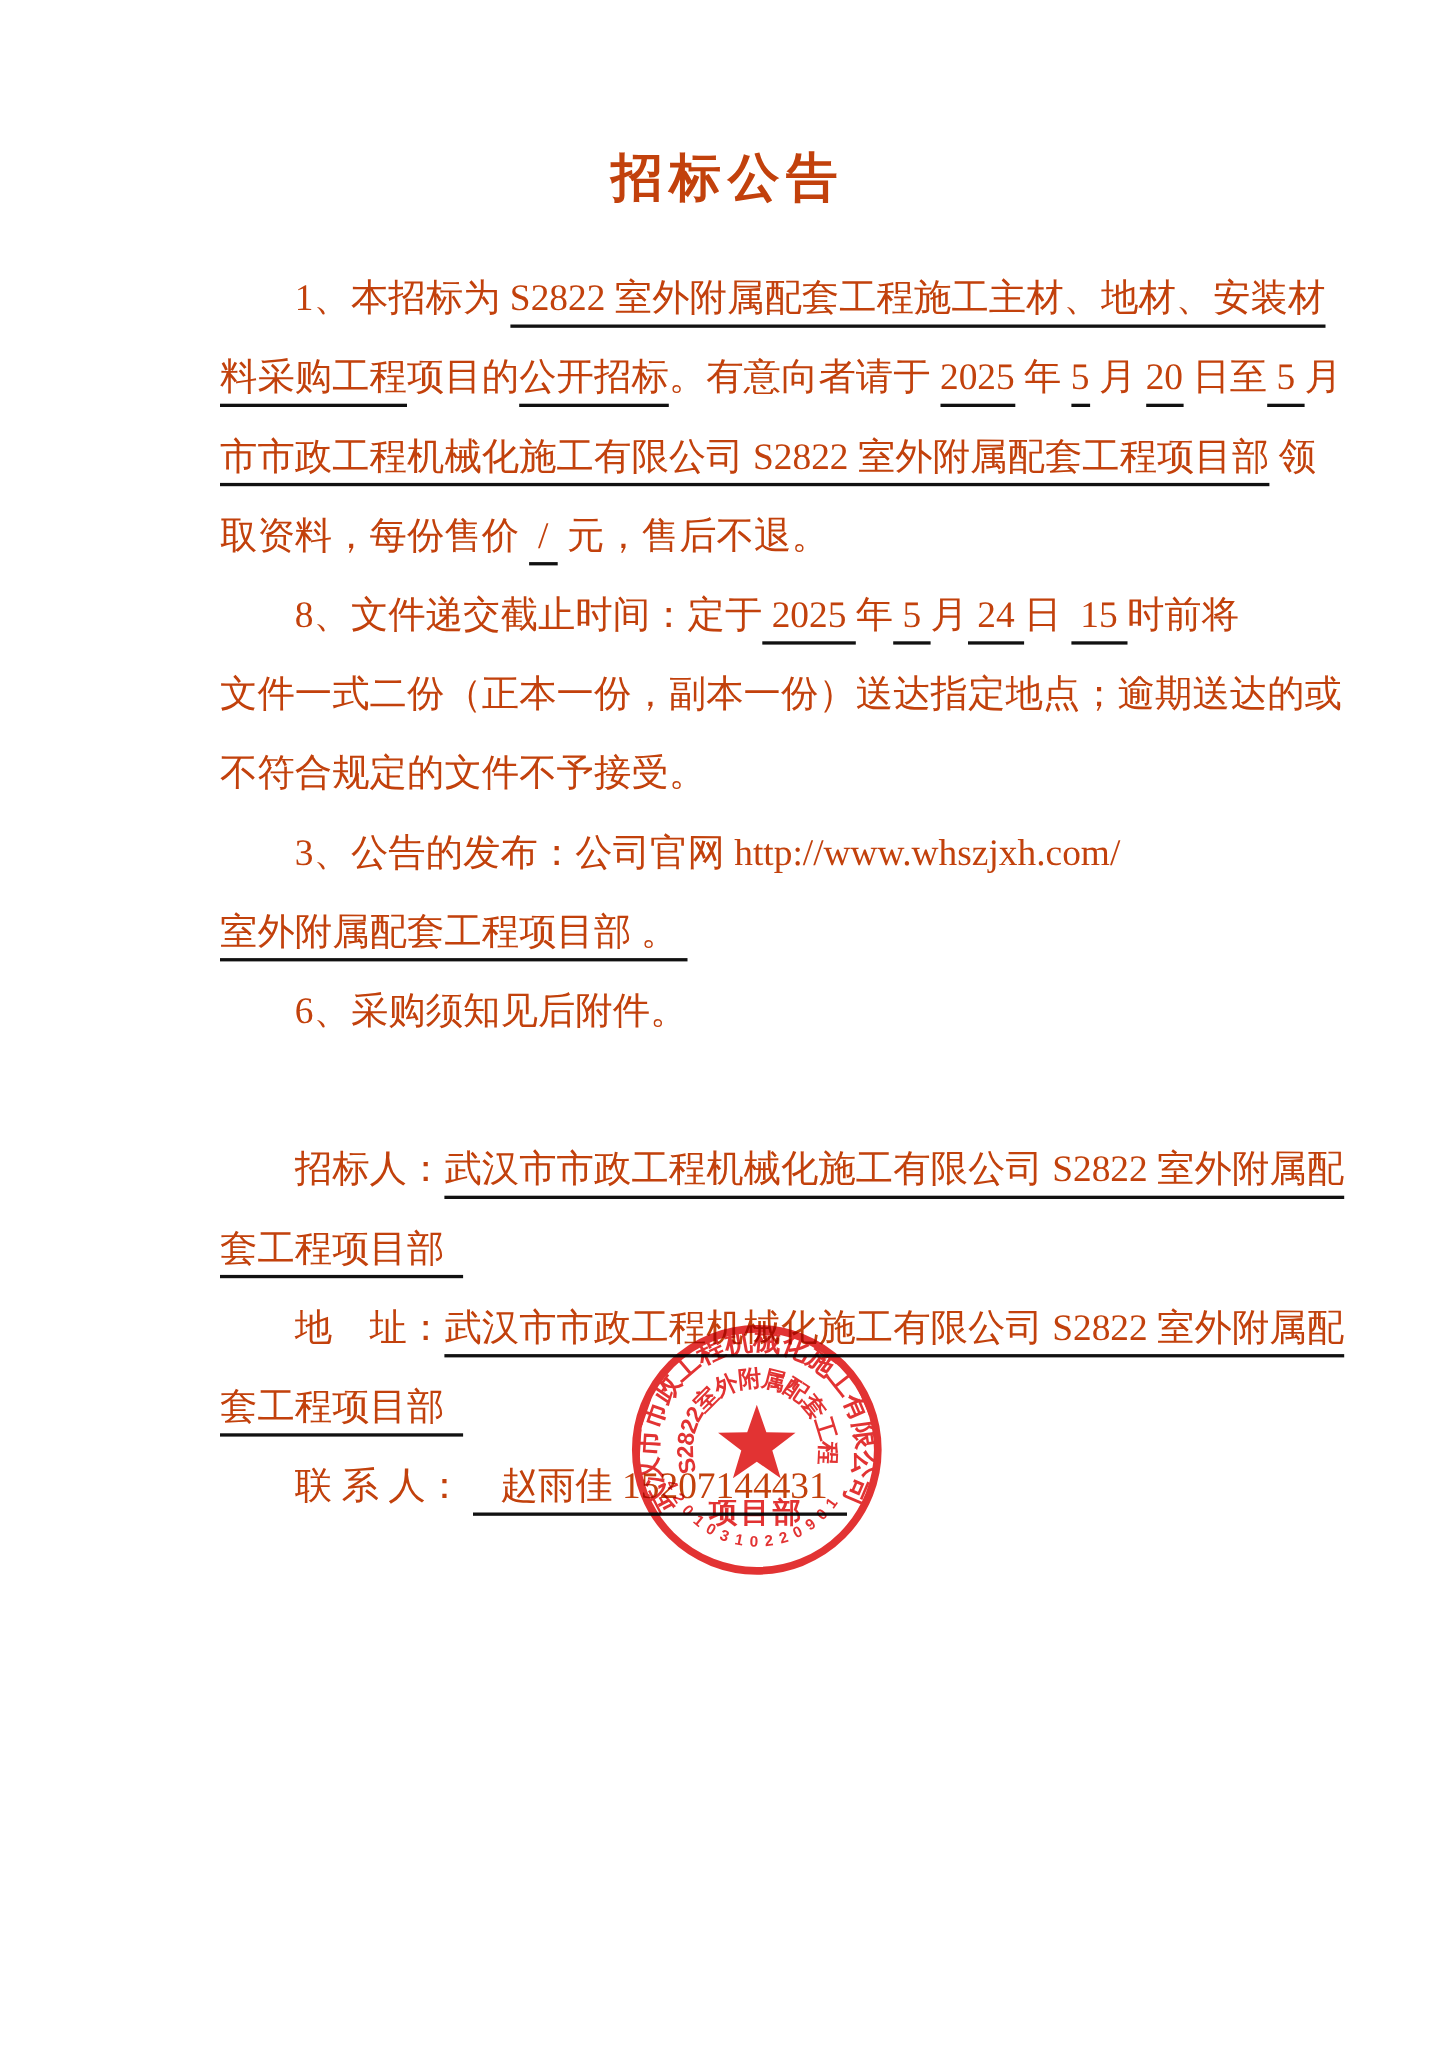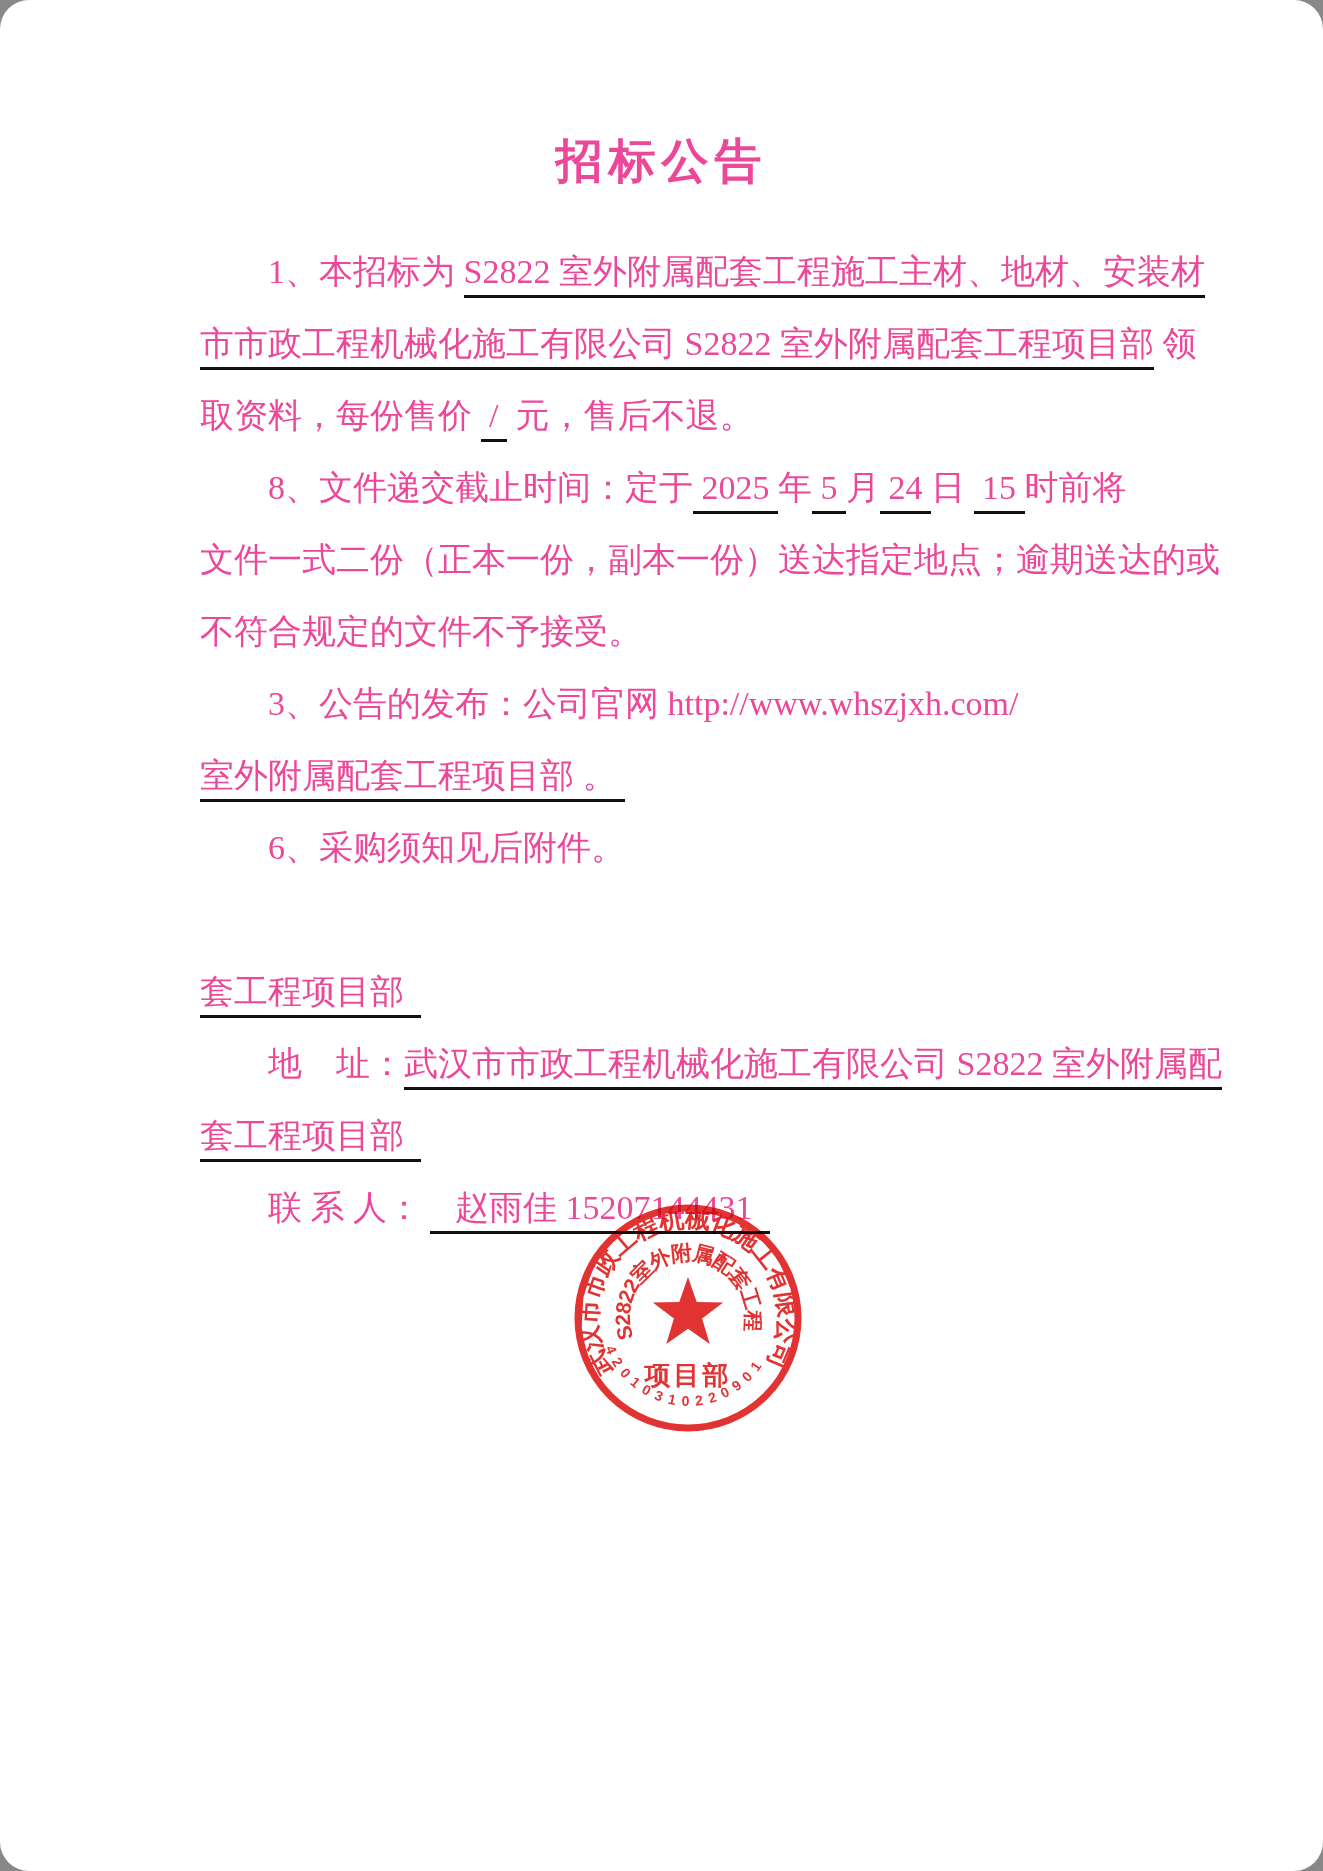--- a/index.html
+++ b/index.html
@@ -46,35 +46,37 @@
   .stamp text{
     font-family:"Liberation Sans","DejaVu Sans",sans-serif;
     font-weight:700;
     fill:var(--stamp-red,#e02121);
   }
   :root{--stamp-red:#e02121;}
 </style>
 </head>
 <body>
 
-<div class="page" style="background: rgb(255, 255, 255); color: #ec4899; border-radius: 29px;">
+<div class="page" style="background: rgb(255, 255, 255); color: #c2410c;">
 
   <div class="title">招标公告</div>
 
   <div class="content">
       <div class="line indent"><span>1、本招标为 </span><span class="u">S2822 室外附属配套工程施工主材、地材、安装材</span></div>
+      <div class="line"><span class="u">料采购工程</span><span>项目的</span><span class="u">公开招标</span><span>。有意向者请于 </span><span class="u">2025</span><span> 年 </span><span class="u">5</span><span> 月 </span><span class="u">20</span><span> 日至</span><span class="u"> 5 </span><span>月</span></div>
       <div class="line"><span class="u">市市政工程机械化施工有限公司 S2822 室外附属配套工程项目部</span><span> 领</span></div>
       <div class="line"><span>取资料，每份售价 </span><span class="u"> / </span><span> 元，售后不退。</span></div>
       <div class="line indent"><span>8、文件递交截止时间：定于</span><span class="u"> 2025 </span><span>年</span><span class="u"> 5 </span><span>月</span><span class="u"> 24 </span><span>日 </span><span class="u"> 15 </span><span>时前将</span></div>
       <div class="line"><span>文件一式二份（正本一份，副本一份）送达指定地点；逾期送达的或</span></div>
       <div class="line"><span>不符合规定的文件不予接受。</span></div>
       <div class="line indent"><span>3、公告的发布：公司官网 http://www.whszjxh.com/</span></div>
       <div class="line"><span class="u">室外附属配套工程项目部 。 </span></div>
       <div class="line indent"><span>6、采购须知见后附件。</span></div>
       <div class="line spacer"></div>
+      <div class="line indent"><span>招标人：</span><span class="u">武汉市市政工程机械化施工有限公司 S2822 室外附属配</span></div>
       <div class="line"><span class="u">套工程项目部  </span></div>
       <div class="line indent"><span>地　址：</span><span class="u">武汉市市政工程机械化施工有限公司 S2822 室外附属配</span></div>
       <div class="line"><span class="u">套工程项目部  </span></div>
       <div class="line indent"><span>联 系 人： </span><span class="u">   赵雨佳 15207144431  </span></div>
     </div>
 
   <svg class="stamp" viewBox="0 0 236 236" xmlns="http://www.w3.org/2000/svg">
     <defs>
       <path id="arcOuter" d="M 43.5 170.2 A 91 91 0 1 1 192.5 170.2" fill="none"></path>
       <path id="arcInner" d="M 63.5 137.8 A 58 58 0 1 1 172.5 137.8" fill="none"></path>

